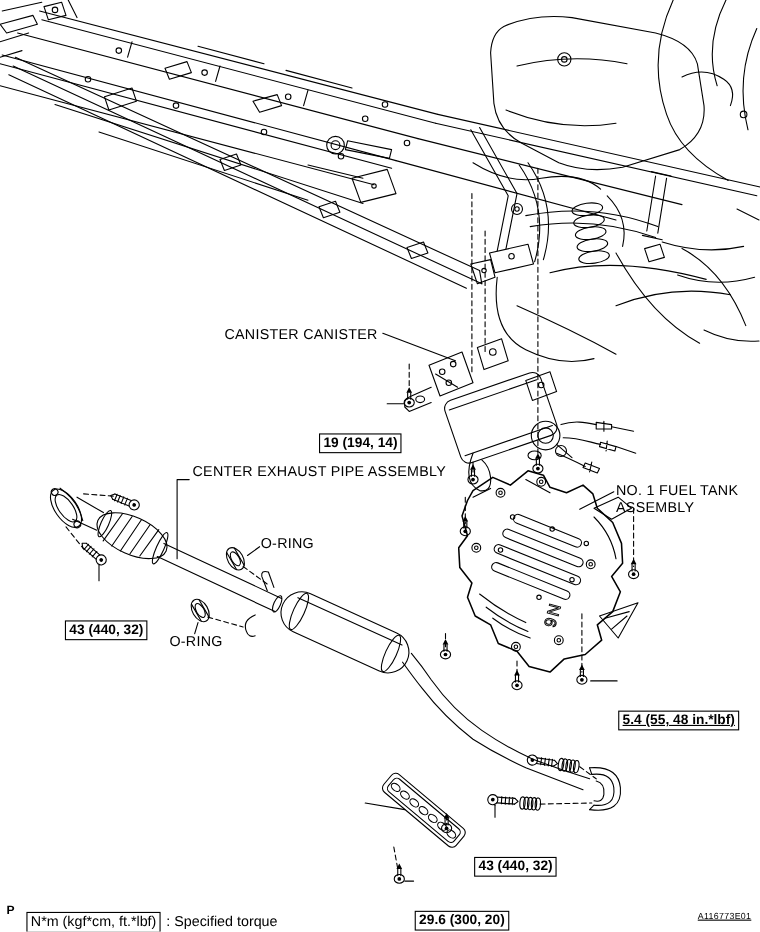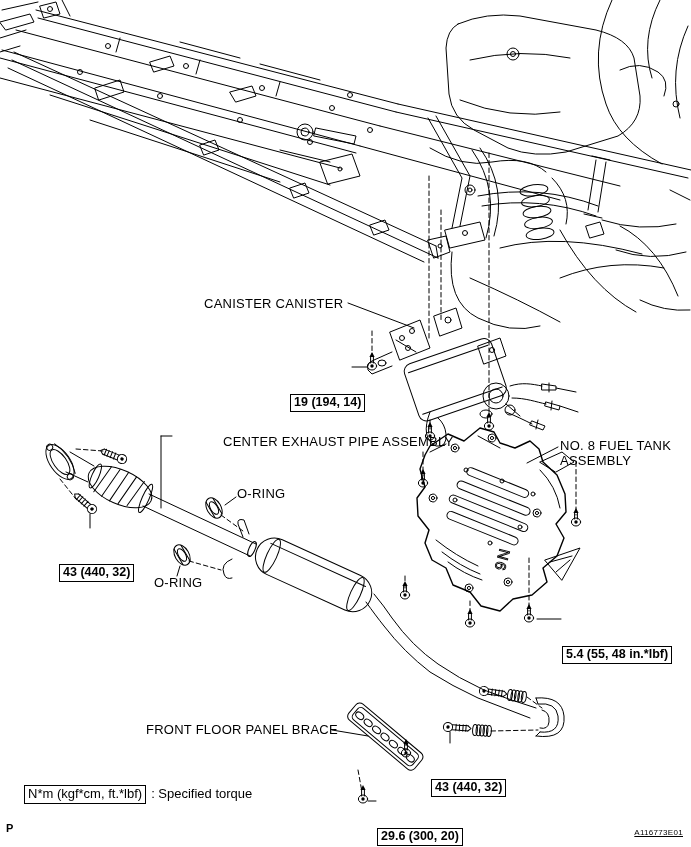--- a/index.html
+++ b/index.html
@@ -23,21 +23,21 @@
   .lbl {
     position:absolute; font:400 13px/15px "Liberation Sans", sans-serif;
     color:#000; white-space:nowrap; letter-spacing:.25px;
   }
   .tq {
     position:absolute; border:1.6px solid #000; background:#fff;
     font:700 12.5px/15px "Liberation Sans", sans-serif; padding:0 3px 1px;
     color:#000; white-space:nowrap;margin-top:36px;
   }
   .legend {
-    position:absolute; left:24px; top:785px;
+    position:absolute; left:24px; top:829px;
     font:400 13px/16px "Liberation Sans", sans-serif; color:#000; white-space:nowrap;
   }
   .legend .ubox { border:1.5px solid #000; padding:0 3px 1px; display:inline-block; }
   .legend .desc { margin-left:5px; }
   .pg { position:absolute; left:6px; top:822px; font:700 11px "Liberation Sans", sans-serif; color:#000; }
   .figcode { position:absolute; right:8px; top:828px; font:400 8px "Liberation Sans", sans-serif; color:#000; letter-spacing:.3px;text-decoration:underline; }
 </style>
 </head>
 <body>
 
@@ -396,36 +396,35 @@
       <path d="M90,514 L90,528"></path>
       <path d="M450,732 L450,743"></path>
       <path d="M368,801 L376,801"></path>
     </g>
   </svg>
 
   <div class="lbl" style="left:204px; top:296px;">CANISTER CANISTER</div>
 
   <div class="tq" style="left:290px; top:358px;">19 (194, 14)</div>
 
-  <div class="lbl" style="left:175px; top:434px;margin-left:48px;">CENTER EXHAUST PIPE ASSEMBLY</div>
+  <div class="lbl" style="left:175px; top:421px;">CENTER EXHAUST PIPE ASSEMBLY</div>
 
   <div class="lbl" style="left:237px; top:486px;">O-RING</div>
 
   <div class="lbl" style="left:154px; top:575px;">O-RING</div>
 
   <div class="tq" style="left:59px; top:528px;">43 (440, 32)</div>
 
   <div class="lbl" style="left:560px; top:438px;">
-    <div>NO. 8 FUEL TANK</div>
+    <div>NO. 1 FUEL TANK</div>
     <div>ASSEMBLY</div>
   </div>
 
-  <div class="tq" style="left:562px; top:610px;">5.4 (55, 48 in.*lbf)</div>
-
-  <div class="lbl" style="left:146px; top:722px;">FRONT FLOOR PANEL BRACE</div>
+  <div class="tq" style="left:562px; top:610px;text-decoration:underline;">5.4 (55, 48 in.*lbf)</div>
+
 
   <div class="tq" style="left:431px; top:743px;">43 (440, 32)</div>
 
   <div class="tq" style="left:377px; top:792px;">29.6 (300, 20)</div>
 
   <div class="legend">
     <span class="ubox">N*m (kgf*cm, ft.*lbf)</span><span class="desc">: Specified torque</span>
   </div>
 
   <div class="pg">P</div>

